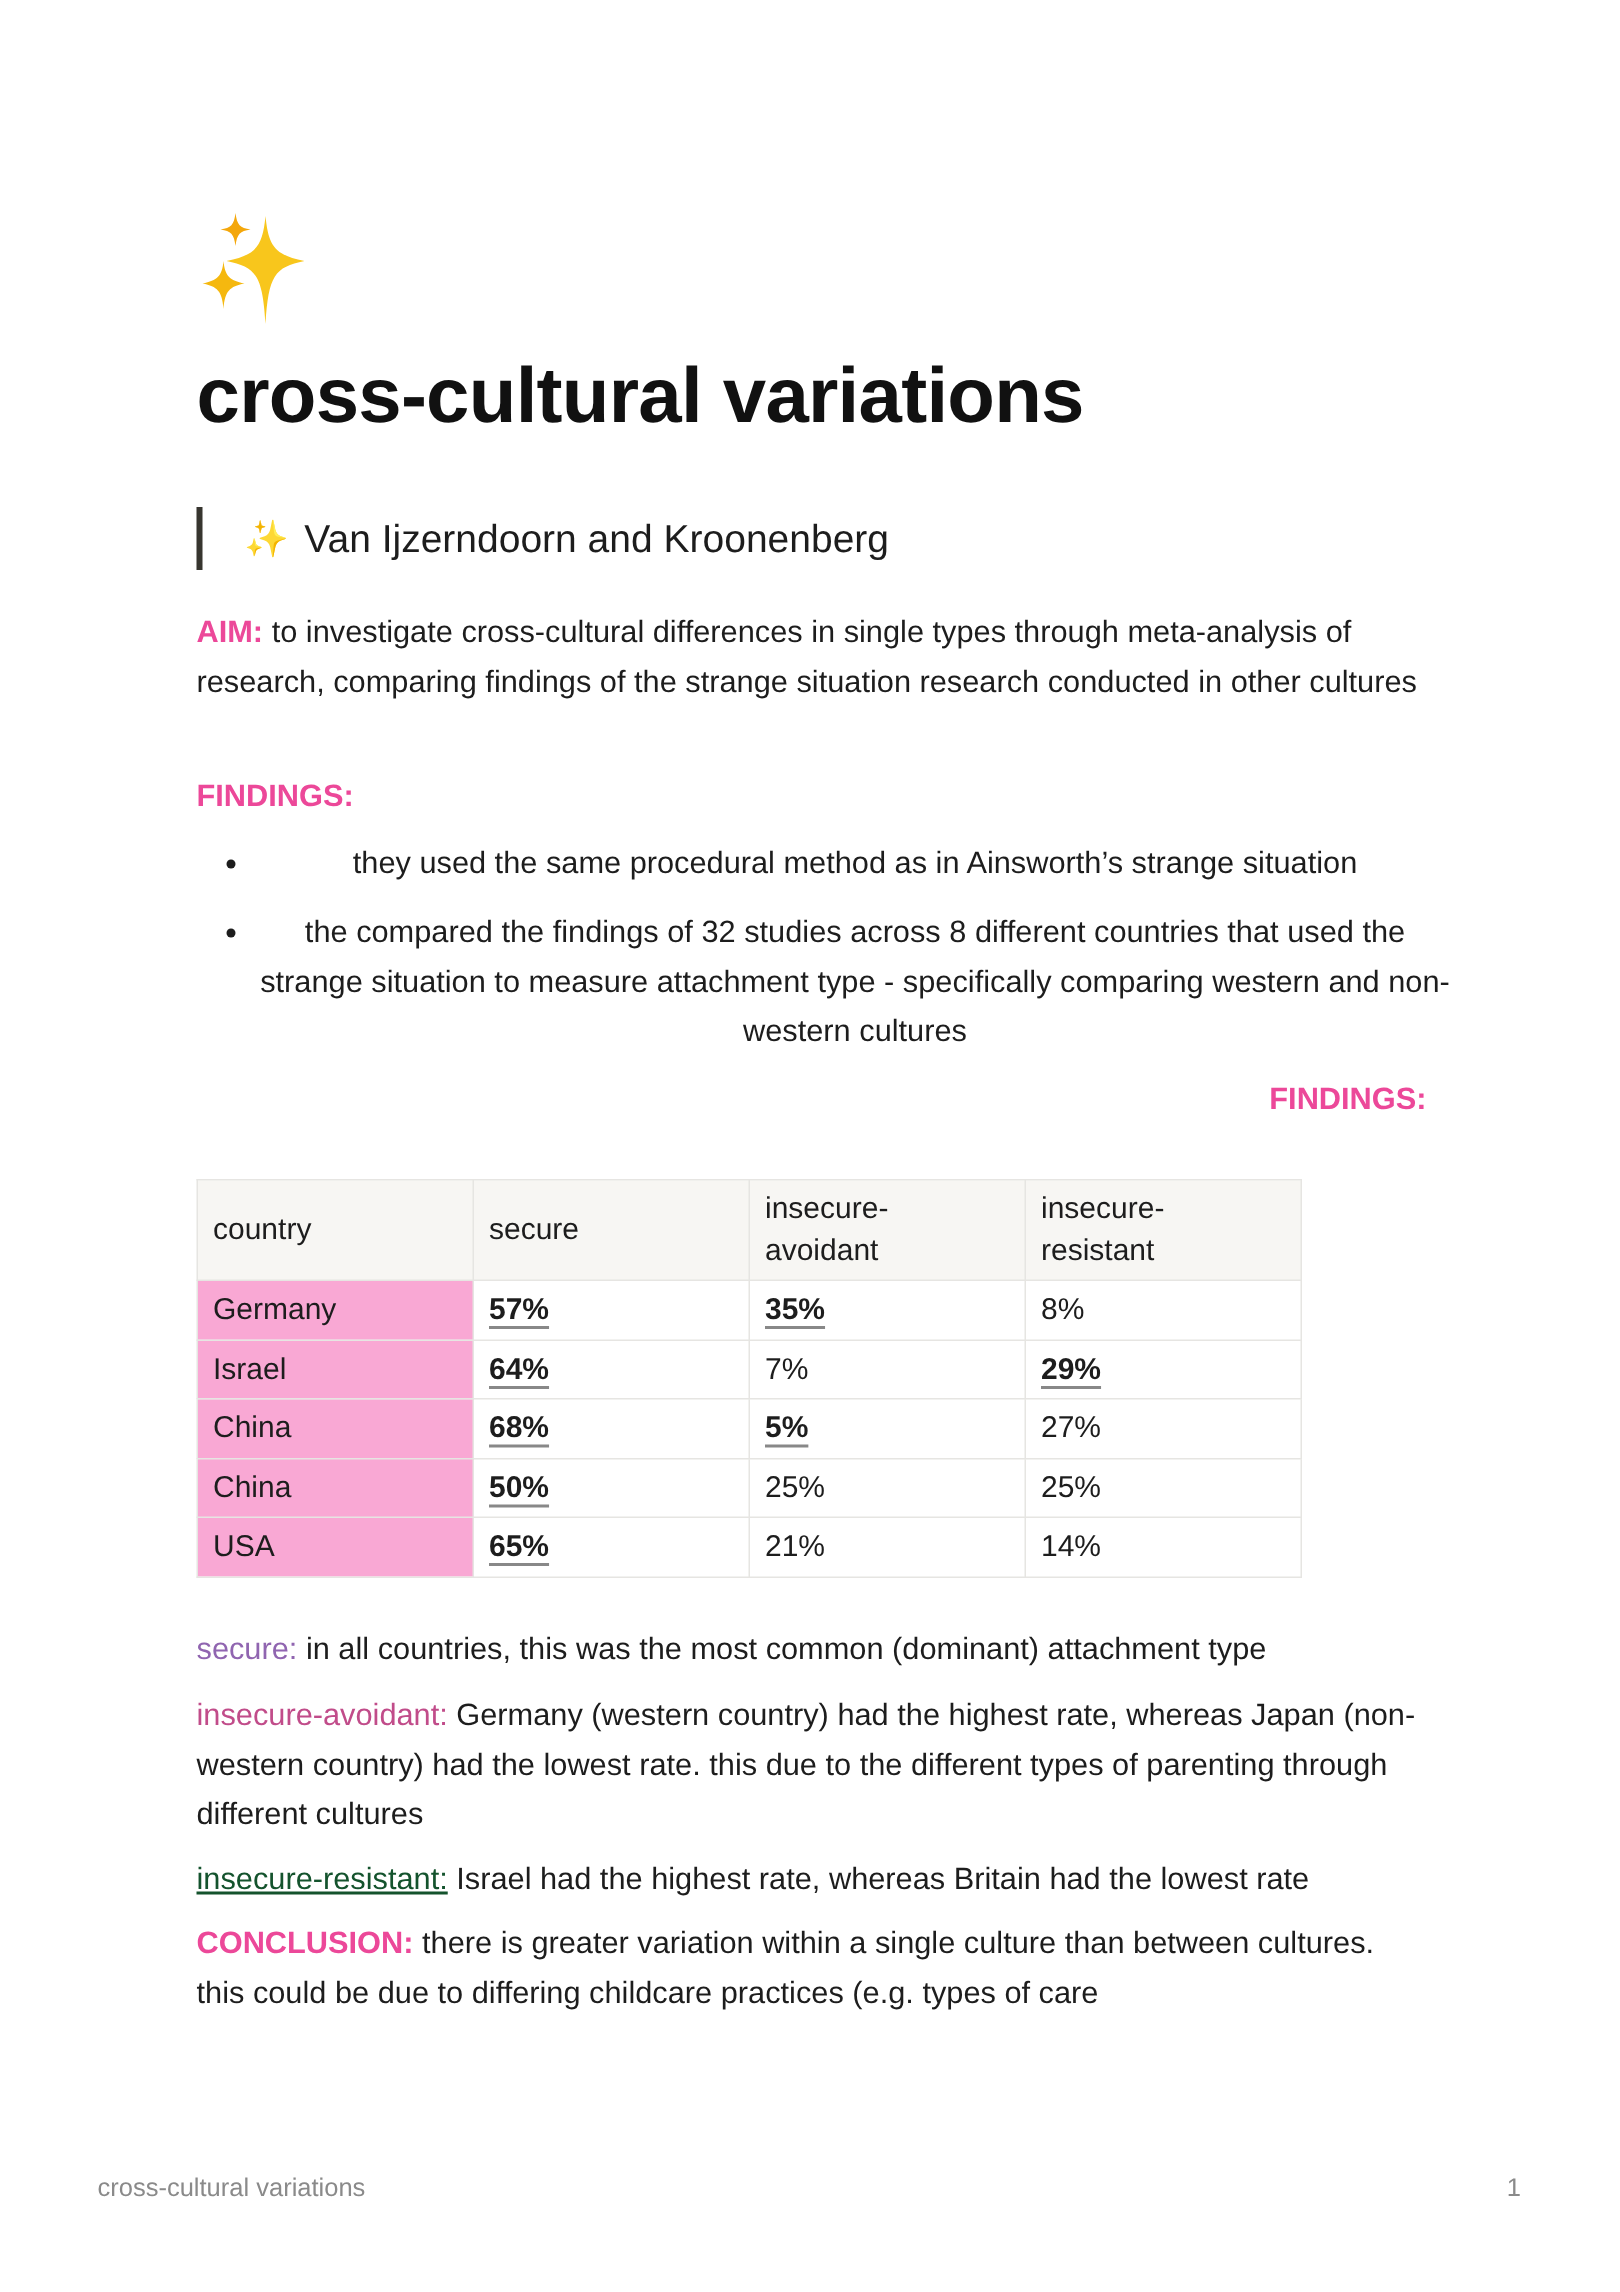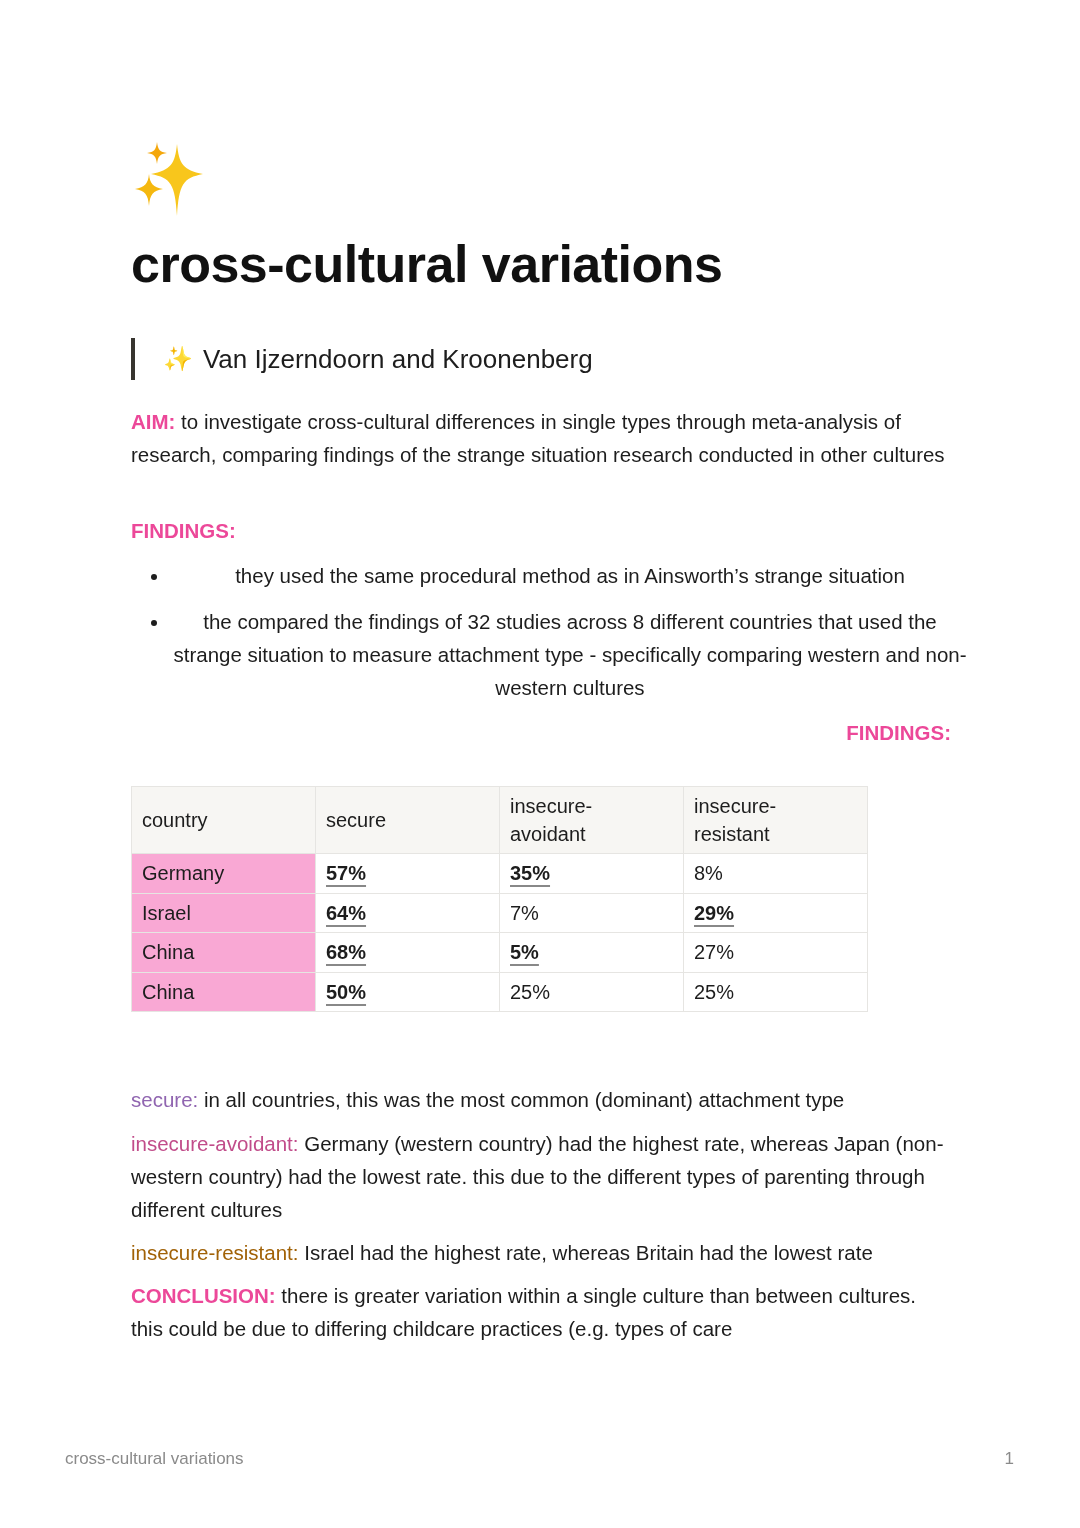--- a/index.html
+++ b/index.html
@@ -5,21 +5,21 @@
   html, body { margin:0; padding:0; background:#ffffff; }
   body { width:1080px; height:1528px; position:relative; font-family:"Liberation Sans", sans-serif; color:#37352f; overflow:hidden; }
   .emoji { position:absolute; left:131px; top:142px; width:80px; height:76px; }
   .title { position:absolute; left:131px; top:232px; margin:0; font-size:52px; font-weight:700; color:#111; letter-spacing:-0.5px; line-height:64px; }
   .quote { position:absolute; left:131px; top:338px; height:42px; border-left:4px solid #37352f; padding-left:28px; display:flex; align-items:center; font-size:26px; color:#1d1d1d; }
   .quote .spark { font-size:24px; margin-right:10px; color:#f5c518; }
   .para { position:absolute; left:131px; width:820px; font-size:20.5px; line-height:33px; color:#1d1d1d; margin:0; }
   .lbl { color:#ec4899; font-weight:700; }
   .lbl-secure { color:#9065b0; }
   .lbl-avoid { color:#c14c8a; }
-  .lbl-resist { color:#a16207; }
+  .lbl-resist { color:#14532d;text-decoration:underline; }
   ul.bullets { position:absolute; left:131px; top:559px; width:800px; margin:0; padding:0 0 0 39px; font-size:20.5px; line-height:33px; color:#1d1d1d;text-align:center; }
   ul.bullets li { margin-bottom:13px; }
   table.findings { position:absolute; left:131px; top:768px; border-collapse:collapse; font-size:20px; color:#1d1d1d;margin-top:18px; }
   table.findings td, table.findings th { border:1px solid #e6e5e2; width:163px; padding:0 10px; text-align:left; font-weight:400; line-height:28px; }
   table.findings thead th { background:#f7f6f3; height:66px; vertical-align:middle; }
   table.findings tbody td { height:38.5px; }
   table.findings tbody td.country { background:#f9a8d4; }
   .hl { font-weight:700; text-decoration:underline; text-decoration-color:#888; text-underline-offset:5px; text-decoration-thickness:2px; }
   .footer-left { position:absolute; left:65px; top:1449px; font-size:17px; color:#8a8a8a; }
   .footer-right { position:absolute; right:66px; top:1449px; font-size:17px; color:#8a8a8a; }
@@ -82,20 +82,26 @@
       <td><span class="hl">68%</span></td>
       <td><span class="hl">5%</span></td>
       <td>27%</td>
     </tr>
     <tr>
       <td class="country">China</td>
       <td><span class="hl">50%</span></td>
       <td>25%</td>
       <td>25%</td>
     </tr>
+    <tr>
+      <td class="country">USA</td>
+      <td><span class="hl">65%</span></td>
+      <td>21%</td>
+      <td>14%</td>
+    </tr>
   </tbody>
 </table>
 
 <p class="para" style="top:1083px;"><span class="lbl-secure">secure:</span><span> in all countries, this was the most common (dominant) attachment type</span></p>
 
 <p class="para" style="top:1127px;"><span class="lbl-avoid">insecure-avoidant:</span><span> Germany (western country) had the highest rate, whereas Japan (non-western country) had the lowest rate. this due to the different types of parenting through different cultures</span></p>
 
 <p class="para" style="top:1236px;"><span class="lbl-resist">insecure-resistant:</span><span> Israel had the highest rate, whereas Britain had the lowest rate</span></p>
 
 <p class="para" style="top:1279px;"><span class="lbl">CONCLUSION:</span><span> there is greater variation within a single culture than between cultures. this could be due to differing childcare practices (e.g. types of care</span></p>

